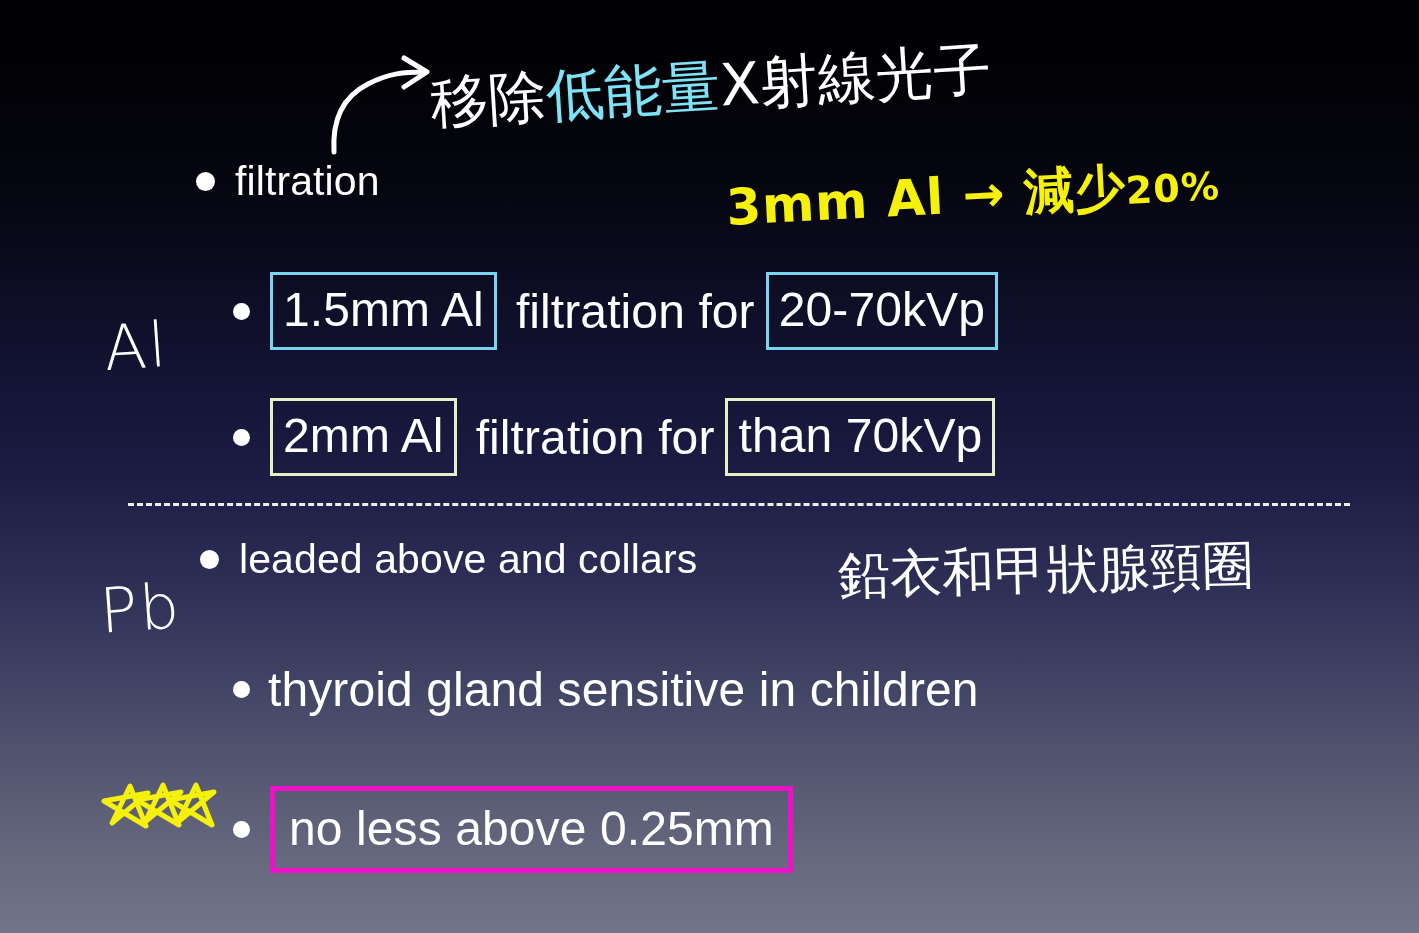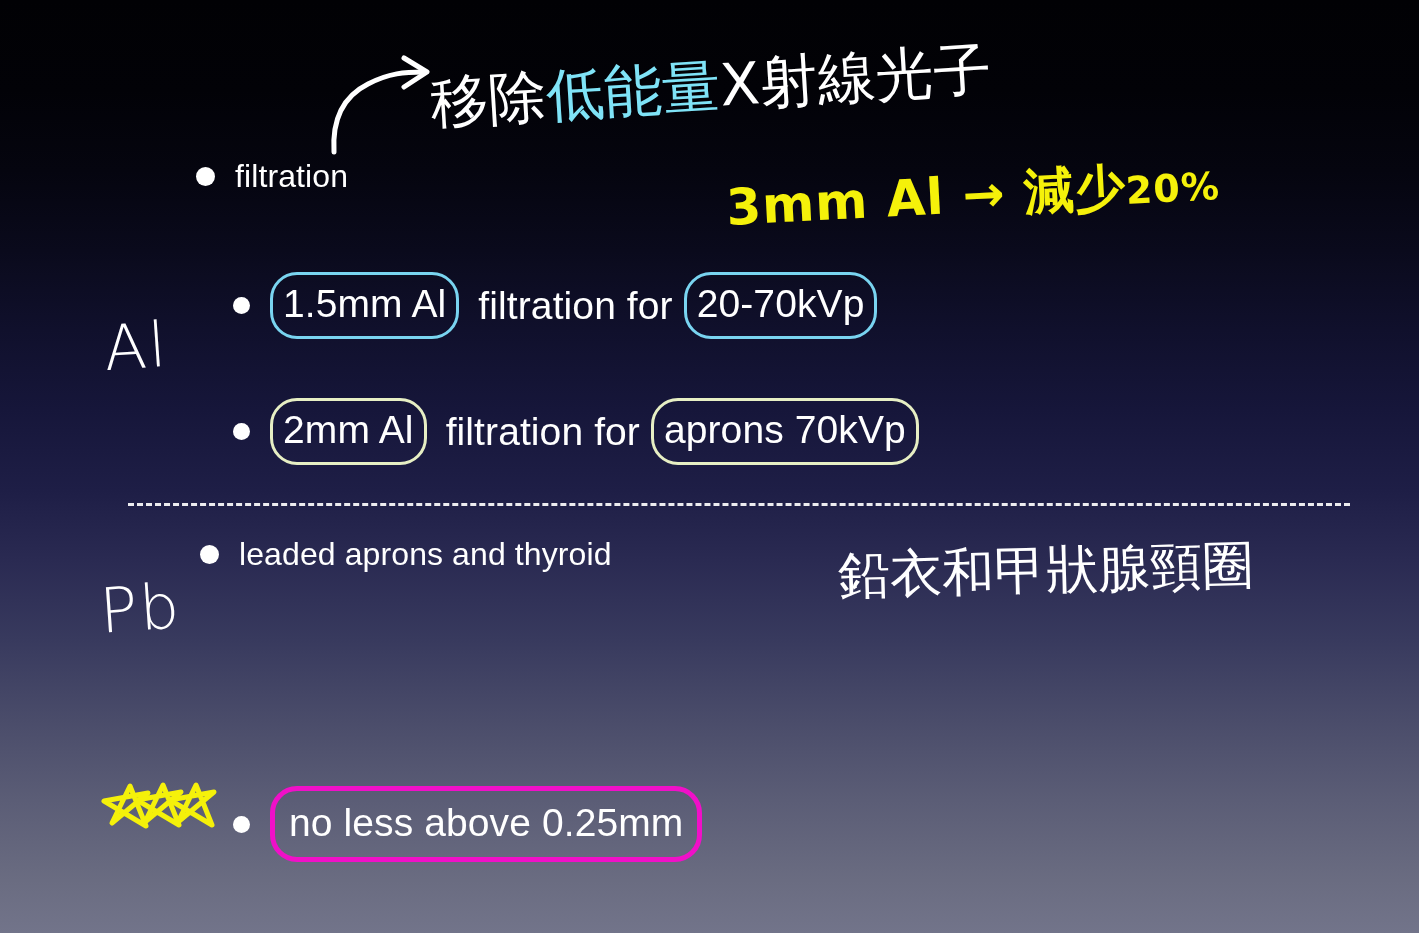--- a/index.html
+++ b/index.html
@@ -46,22 +46,22 @@
     background: #ffffff;
   }
   .dot.lvl1 { width: 19px; height: 19px; margin-right: 20px; }
   .dot.lvl2 { width: 17px; height: 17px; margin-right: 18px; }
 
   .txt {
     color: #ffffff;
     font-weight: 400;
     letter-spacing: 0.1px;
   }
-  .lvl1 .txt { font-size: 32px; }
-  .lvl2 .txt { font-size: 39px; border-radius: 27px; }
+  .lvl1 .txt { font-size: 41px; }
+  .lvl2 .txt { font-size: 48px; }
 
   
   .boxed {
     display: inline-block;
     box-sizing: border-box;
     padding: 7px 10px 10px 10px;
     margin: 0 2px;
   }
   .box-cyan { border: 3px solid #79d4f0; }
   .box-cream { border: 3px solid #e7efc4; }
@@ -170,31 +170,35 @@
     <span class="dot lvl2"></span>
     <span class="txt boxed box-cyan">1.5mm Al</span>
     <span class="txt plain">filtration for</span>
     <span class="txt boxed box-cyan">20-70kVp</span>
   </div>
 
   <div class="row lvl2" style="left:233px; top:398px;">
     <span class="dot lvl2"></span>
     <span class="txt boxed box-cream">2mm Al</span>
     <span class="txt plain">filtration for</span>
-    <span class="txt boxed box-cream">aprons 70kVp</span>
+    <span class="txt boxed box-cream">than 70kVp</span>
   </div>
 
   <div id="divider"></div>
 
   <div class="row lvl1" style="left:200px; top:536px;">
     <span class="dot lvl1"></span>
-    <span class="txt">leaded aprons and thyroid</span>
+    <span class="txt">leaded above and collars</span>
   </div>
 
   <div class="hand" id="hand-cn-apron" style="left:838px; top:536px;">鉛衣和甲狀腺頸圈</div>
 
+  <div class="row lvl2" style="left:233px; top:662px;">
+    <span class="dot lvl2"></span>
+    <span class="txt">thyroid gland sensitive in children</span>
+  </div>
 
   <div class="row lvl2" style="left:233px; top:786px;">
     <span class="dot lvl2"></span>
     <span class="txt boxed box-magenta">no less above 0.25mm</span>
   </div>
 
 </div>
 
 </body></html>

